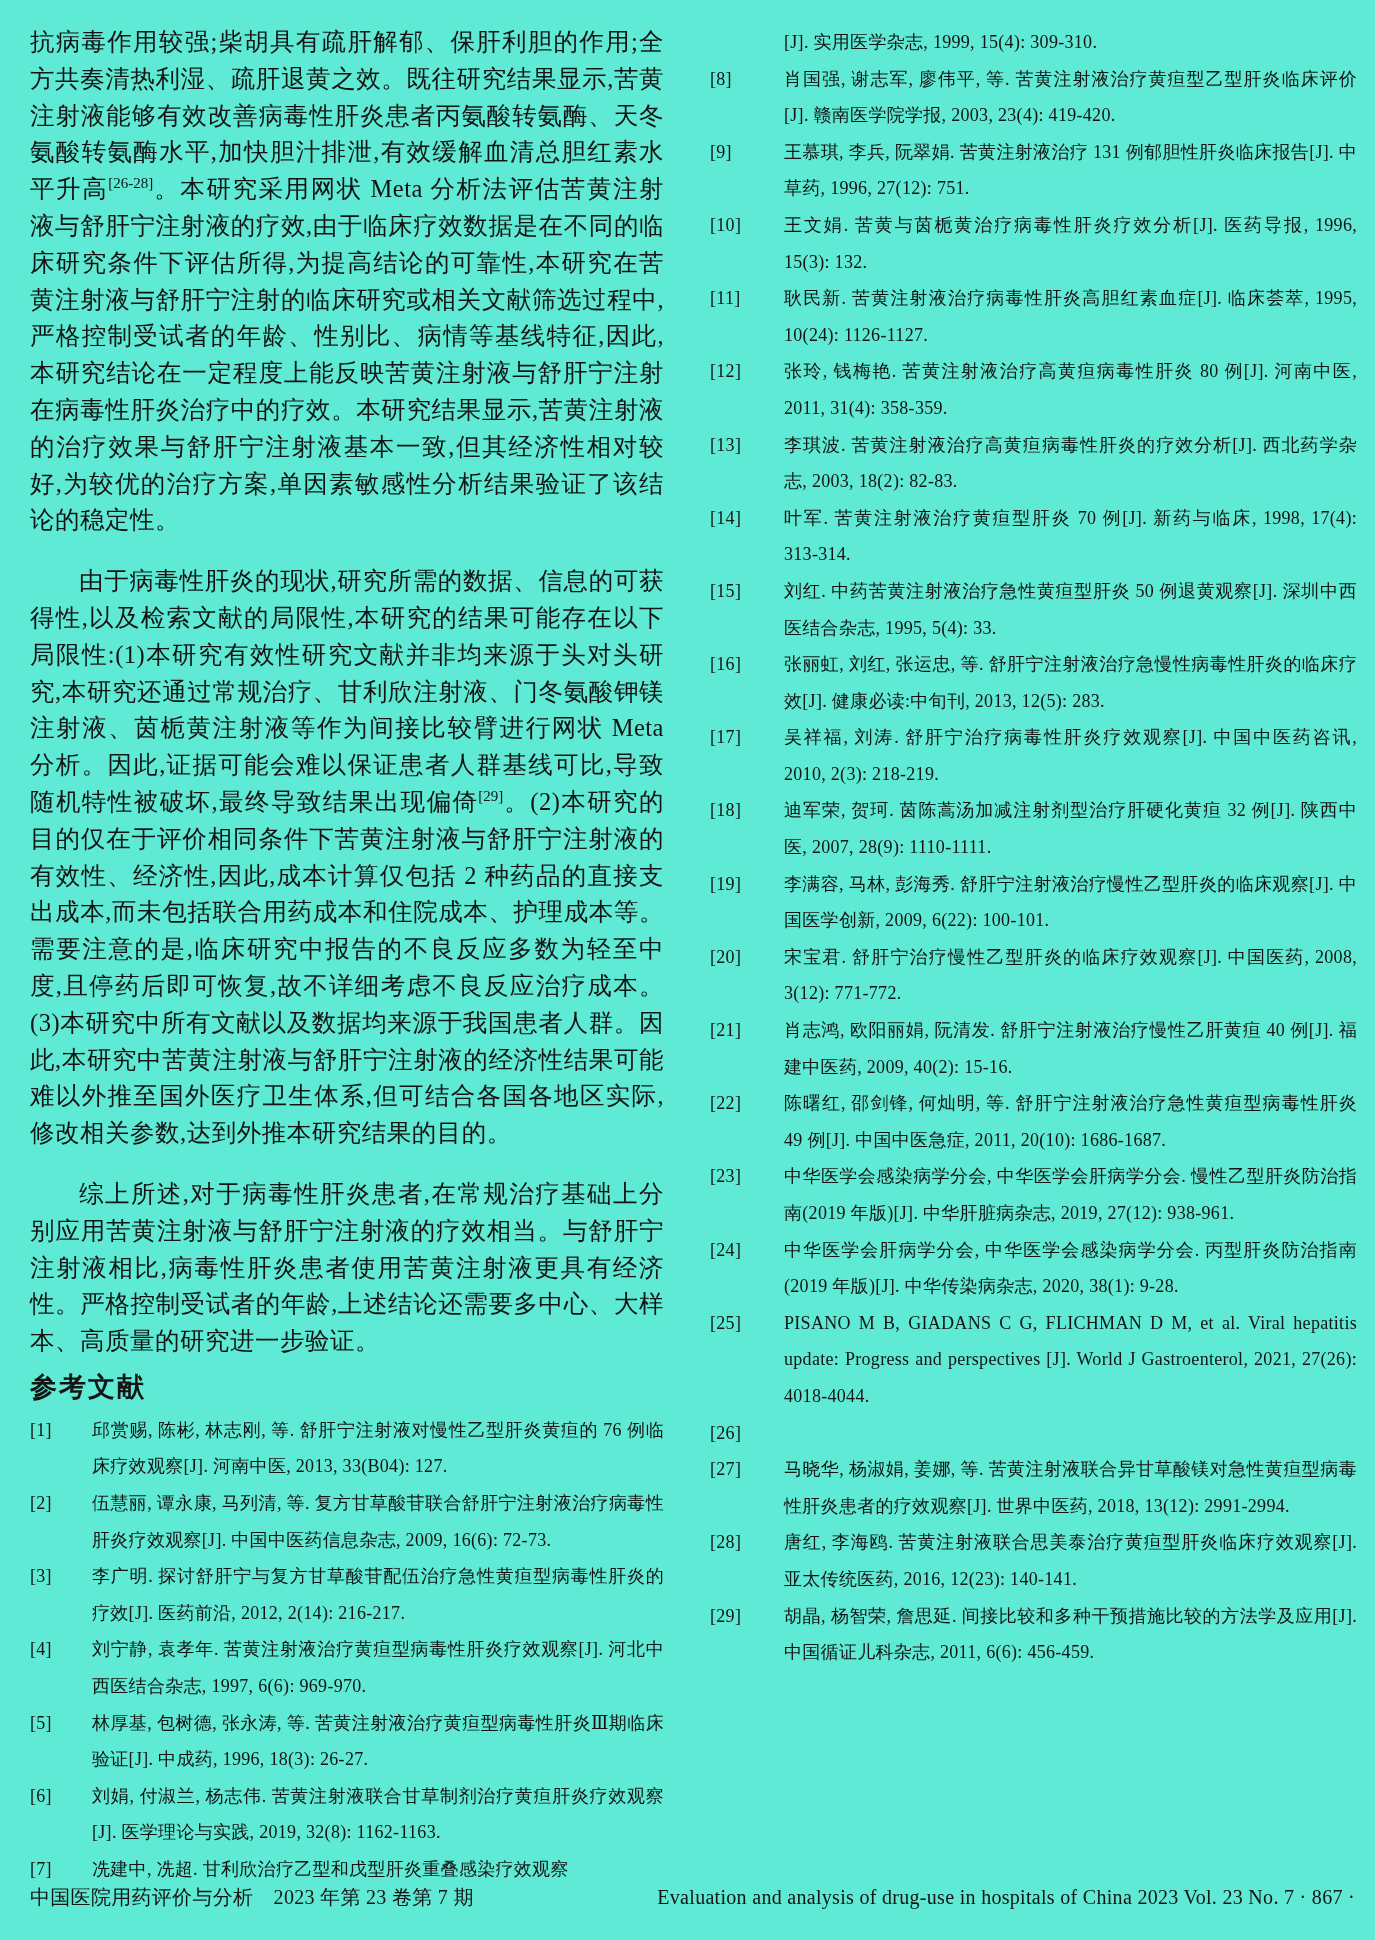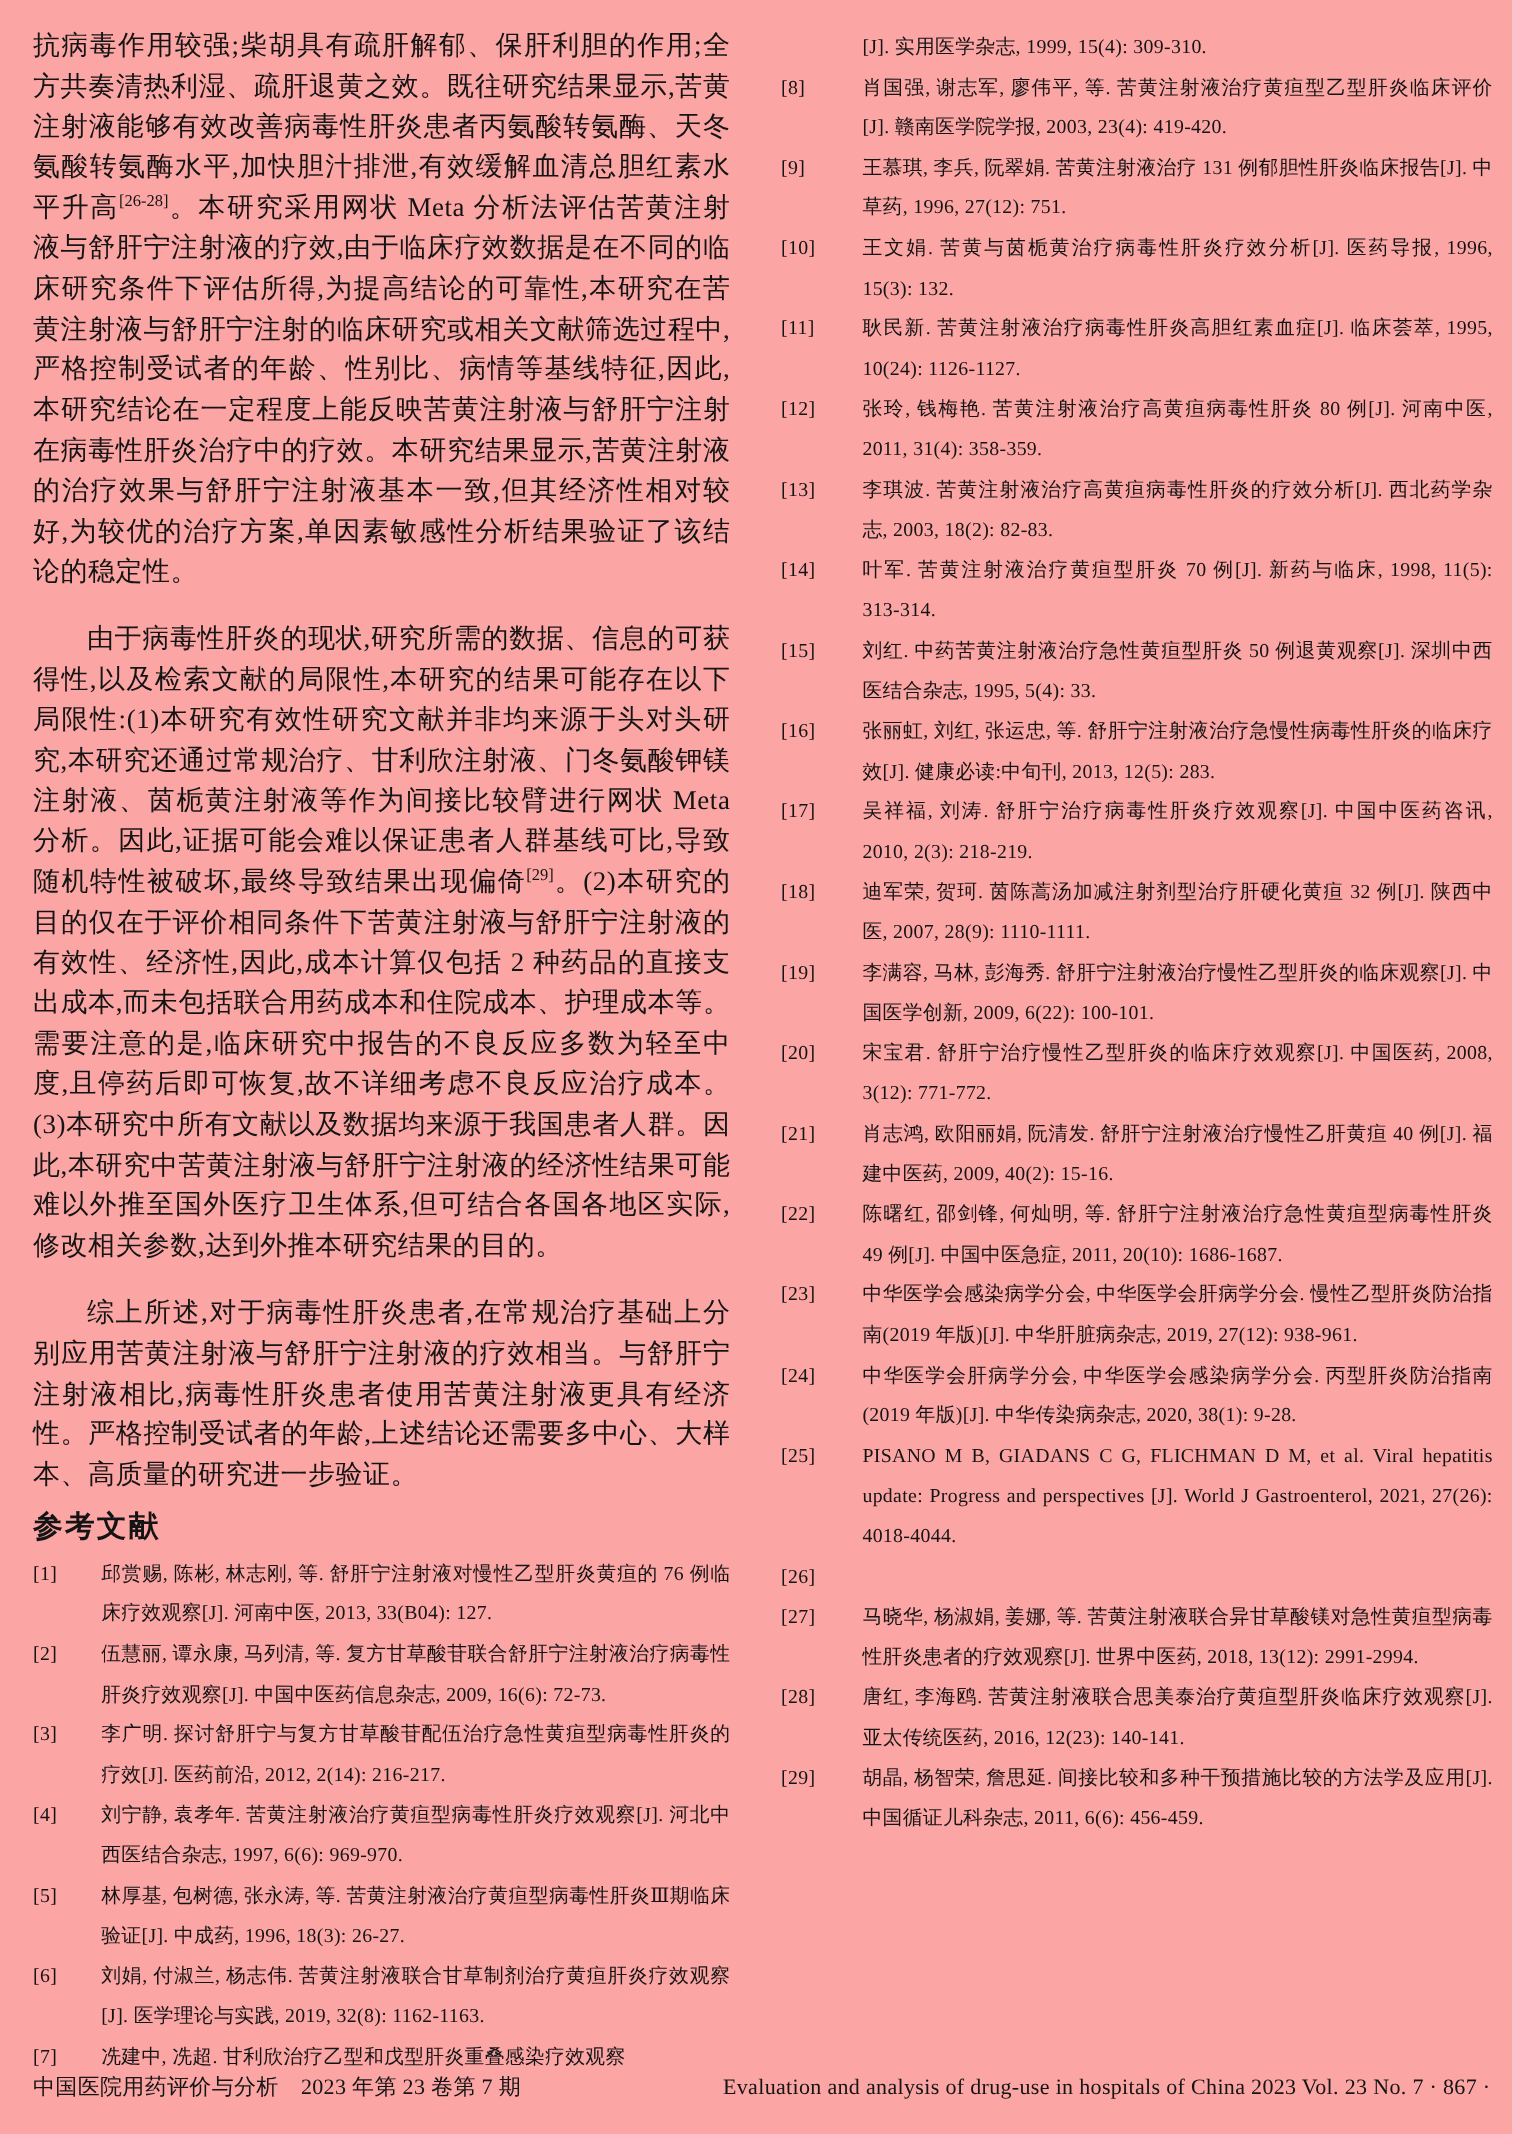--- a/index.html
+++ b/index.html
@@ -1,17 +1,17 @@
 <!DOCTYPE html>
 <html><head>
 <meta charset="utf-8">
 <style>
   html,body{margin:0;padding:0;background:#e8e8e8;}
   .page{
-    width:1375px;height:1940px;background:#fca5a5;position:relative;
+    width:1375px;height:1940px;background:#5eead4;position:relative;
     font-family:"Liberation Serif","DejaVu Serif",serif;color:#141414;
     overflow:hidden;margin:0 auto;
   }
   .columns{display:flex;padding:24px 18px 0 30px;}
   .col{box-sizing:border-box;}
   .col-left{width:634px;margin-right:46px;}
   .col-right{width:647px;}
   .body-para{
     font-size:24.5px;line-height:36.8px;text-align:justify;
     margin:0;letter-spacing:0.5px;
@@ -105,21 +105,21 @@
           <div class="ref-item">
             <span class="ref-num">[12]</span>
             <span class="ref-text">张玲, 钱梅艳. 苦黄注射液治疗高黄疸病毒性肝炎 80 例[J]. 河南中医, 2011, 31(4): 358-359.</span>
           </div>
           <div class="ref-item">
             <span class="ref-num">[13]</span>
             <span class="ref-text">李琪波. 苦黄注射液治疗高黄疸病毒性肝炎的疗效分析[J]. 西北药学杂志, 2003, 18(2): 82-83.</span>
           </div>
           <div class="ref-item">
             <span class="ref-num">[14]</span>
-            <span class="ref-text">叶军. 苦黄注射液治疗黄疸型肝炎 70 例[J]. 新药与临床, 1998, 11(5): 313-314.</span>
+            <span class="ref-text">叶军. 苦黄注射液治疗黄疸型肝炎 70 例[J]. 新药与临床, 1998, 17(4): 313-314.</span>
           </div>
           <div class="ref-item">
             <span class="ref-num">[15]</span>
             <span class="ref-text">刘红. 中药苦黄注射液治疗急性黄疸型肝炎 50 例退黄观察[J]. 深圳中西医结合杂志, 1995, 5(4): 33.</span>
           </div>
           <div class="ref-item">
             <span class="ref-num">[16]</span>
             <span class="ref-text">张丽虹, 刘红, 张运忠, 等. 舒肝宁注射液治疗急慢性病毒性肝炎的临床疗效[J]. 健康必读:中旬刊, 2013, 12(5): 283.</span>
           </div>
           <div class="ref-item">

